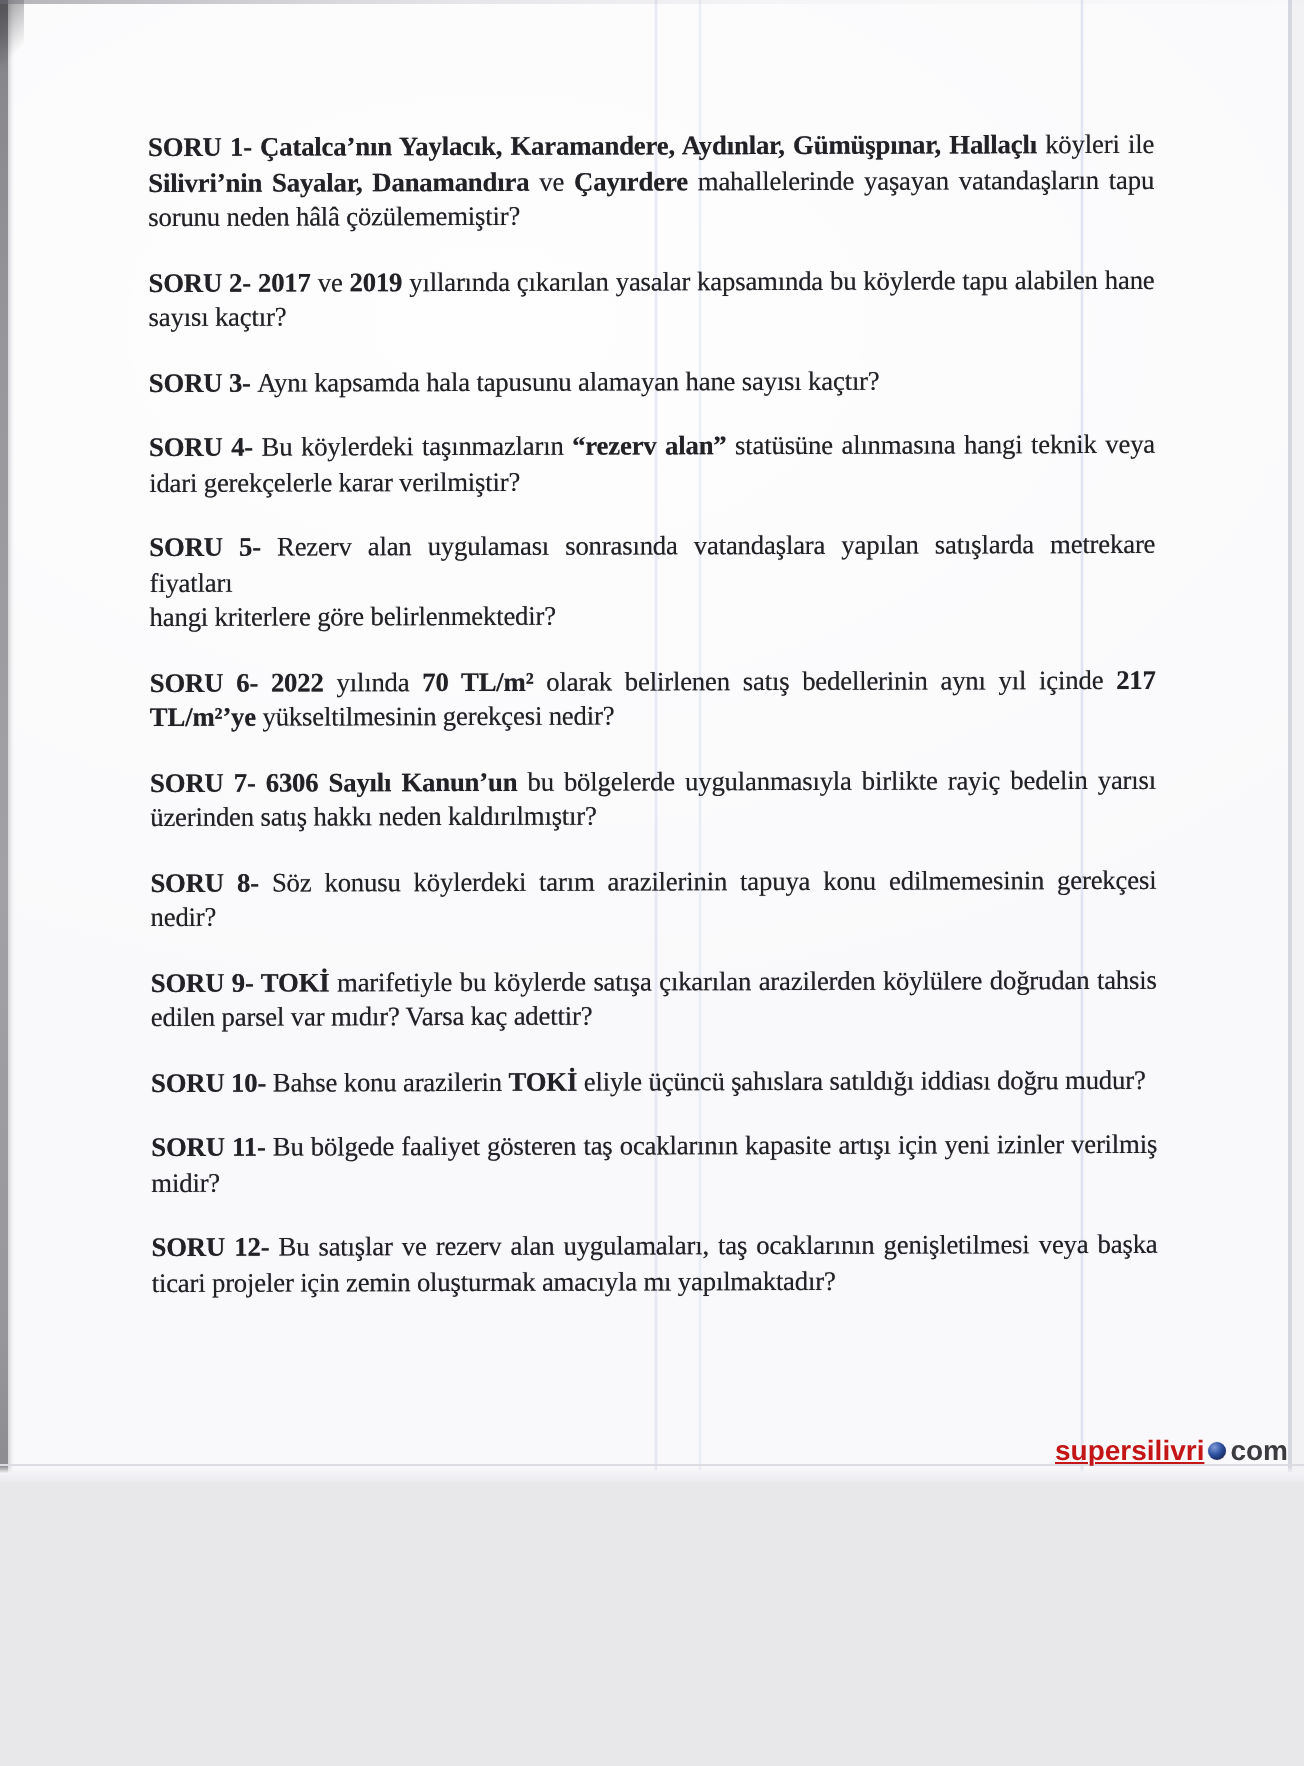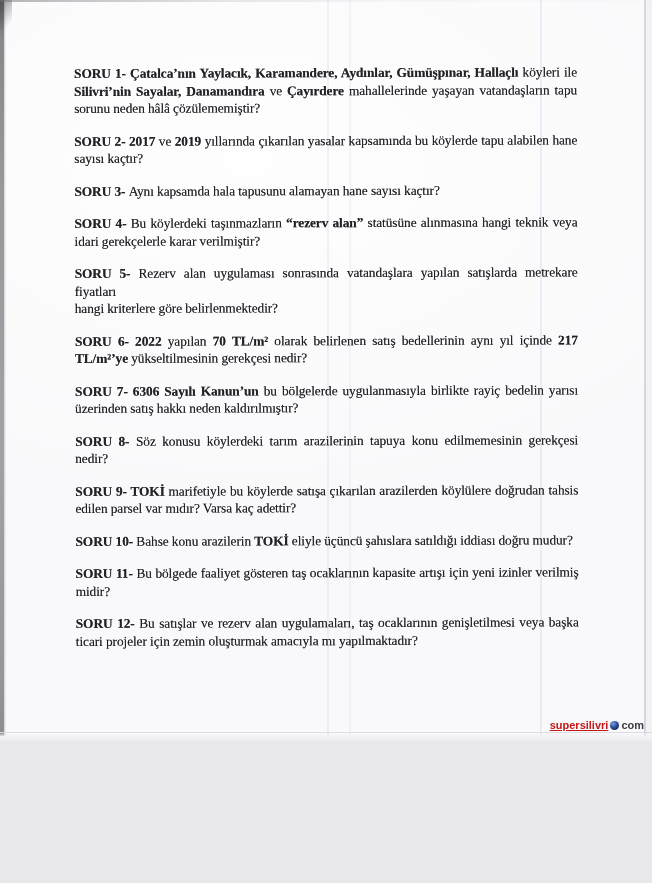--- a/index.html
+++ b/index.html
@@ -66,21 +66,21 @@
     position: absolute; left: 5px; top: 711px;
     font-weight: 700; line-height: 16.6px; white-space: nowrap;
   }
   .contact p { margin: 0; }
 
   
   .watermark {
     position: absolute; right: 8px; bottom: 11px;
     display: flex; align-items: center; gap: 2px;
     font-family: "Liberation Sans", sans-serif;
-    font-weight: 700; font-size: 11px; line-height: 10px;
+    font-weight: 700; font-size: 14px; line-height: 10px;
   }
   .wm-name {
     text-decoration: underline;
     text-decoration-thickness: 1px;
     text-underline-offset: 1px;
   }
   .wm-globe {
     display: inline-block; width: 9px; height: 9px; border-radius: 50%;
     background: radial-gradient(circle at 35% 30%, #7f9bd8 0%, #2c4f9e 45%, #1b2f66 72%, #d4882c 100%);
     box-shadow: 0 0 0.5px rgba(0,0,0,0.4);
@@ -117,21 +117,21 @@
         </div>
         <div class="question">
           <div class="qline"><span class="b">SORU 4- </span><span>Bu köylerdeki taşınmazların </span><span class="b">“rezerv alan”</span><span> statüsüne alınmasına hangi teknik veya</span></div>
           <div class="qline"><span>idari gerekçelerle karar verilmiştir?</span></div>
         </div>
         <div class="question">
           <div class="qline"><span class="b">SORU 5- </span><span>Rezerv alan uygulaması sonrasında vatandaşlara yapılan satışlarda metrekare fiyatları</span></div>
           <div class="qline"><span>hangi kriterlere göre belirlenmektedir?</span></div>
         </div>
         <div class="question">
-          <div class="qline"><span class="b">SORU 6- 2022</span><span> yapılan </span><span class="b">70 TL/m²</span><span> olarak belirlenen satış bedellerinin aynı yıl içinde </span><span class="b">217</span></div>
+          <div class="qline"><span class="b">SORU 6- 2022</span><span> yılında </span><span class="b">70 TL/m²</span><span> olarak belirlenen satış bedellerinin aynı yıl içinde </span><span class="b">217</span></div>
           <div class="qline"><span class="b">TL/m²’ye</span><span> yükseltilmesinin gerekçesi nedir?</span></div>
         </div>
         <div class="question">
           <div class="qline"><span class="b">SORU 7- 6306 Sayılı Kanun’un</span><span> bu bölgelerde uygulanmasıyla birlikte rayiç bedelin yarısı</span></div>
           <div class="qline"><span>üzerinden satış hakkı neden kaldırılmıştır?</span></div>
         </div>
         <div class="question">
           <div class="qline"><span class="b">SORU 8- </span><span>Söz konusu köylerdeki tarım arazilerinin tapuya konu edilmemesinin gerekçesi</span></div>
           <div class="qline"><span>nedir?</span></div>
         </div>

